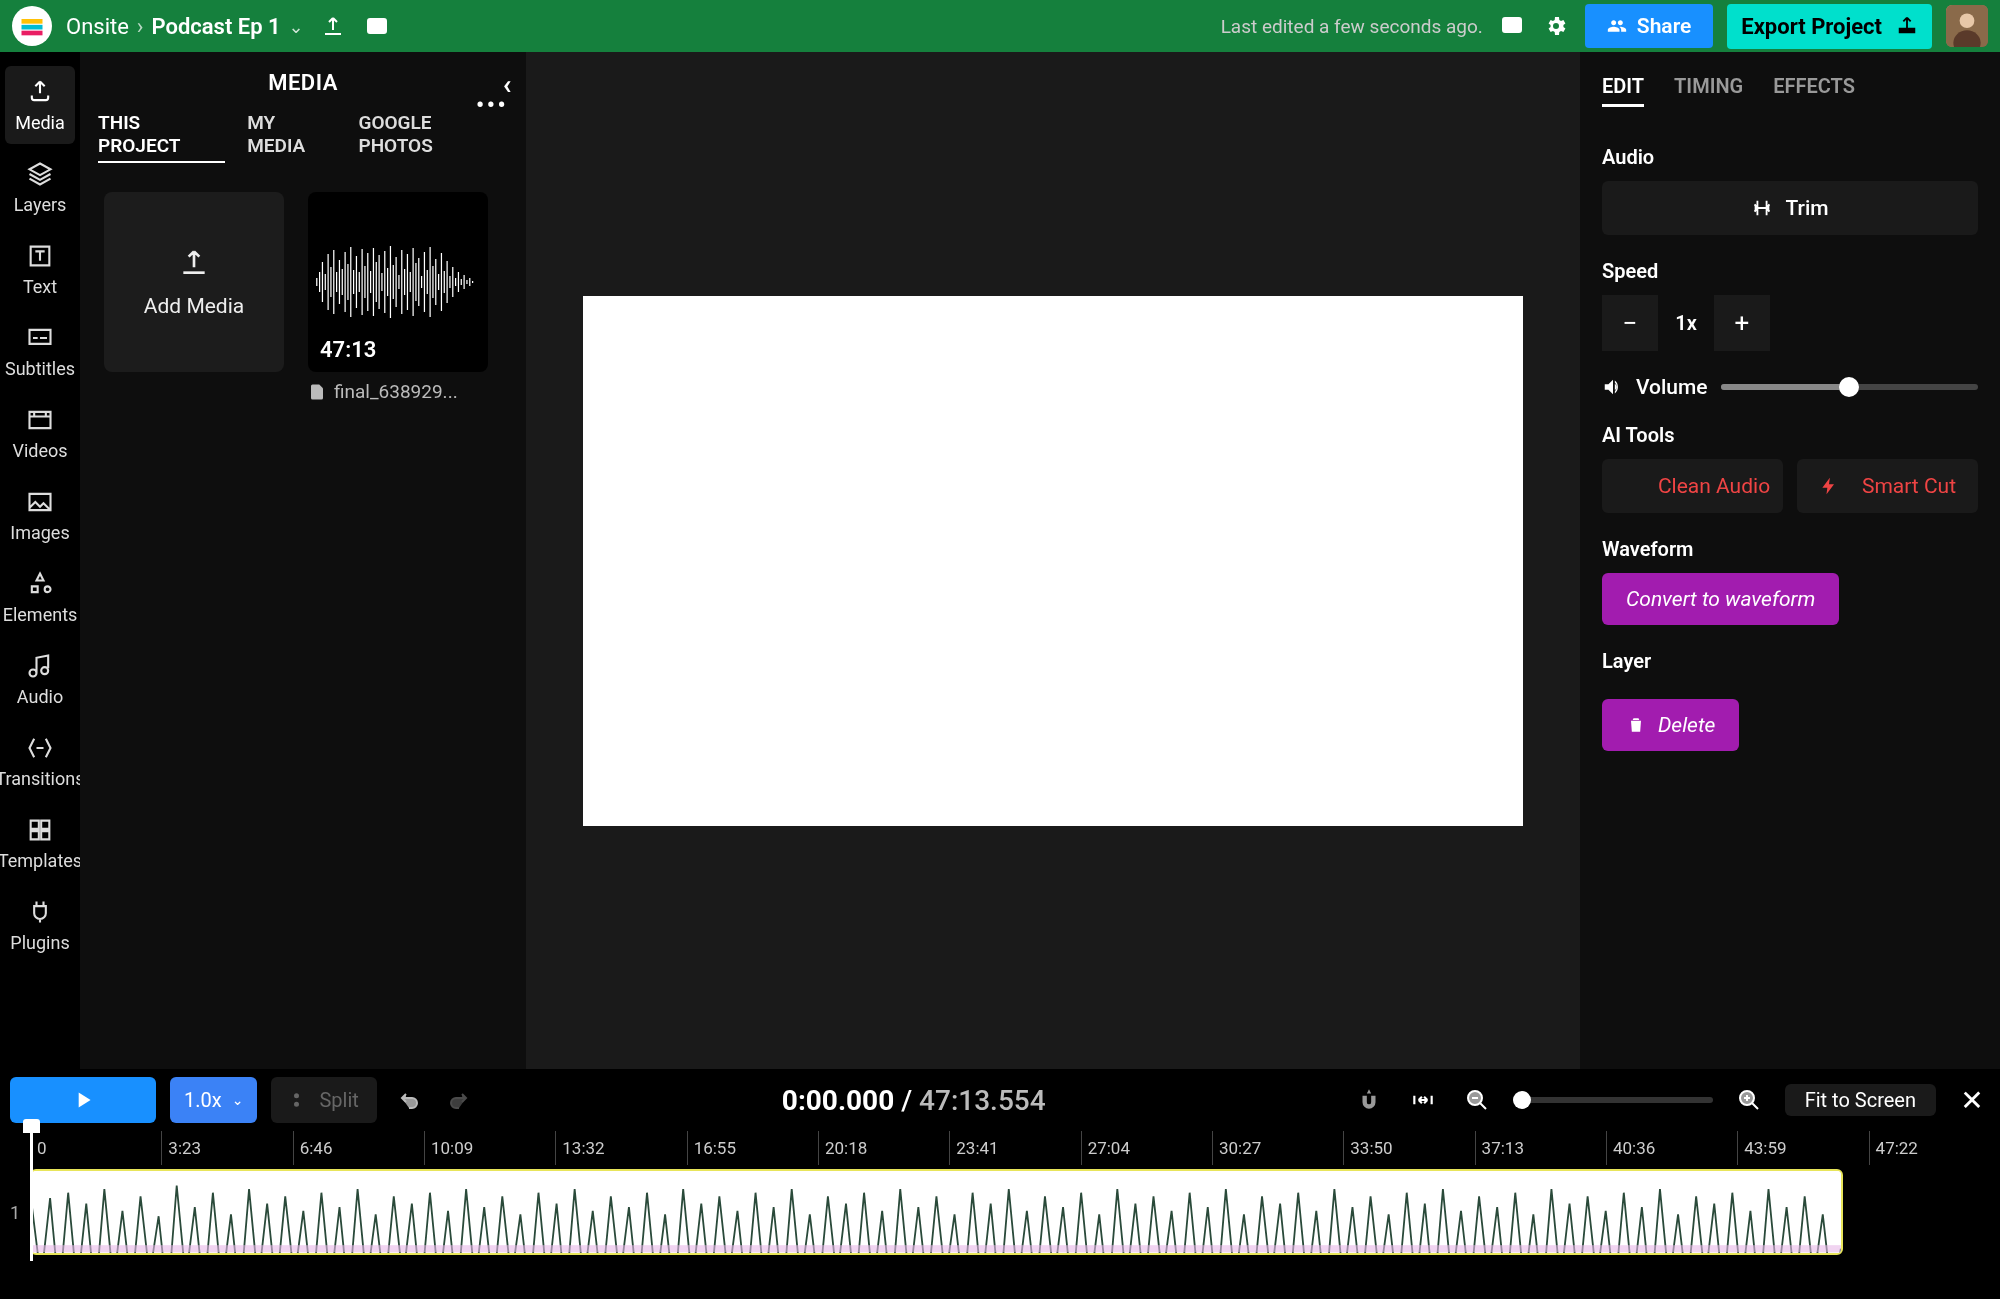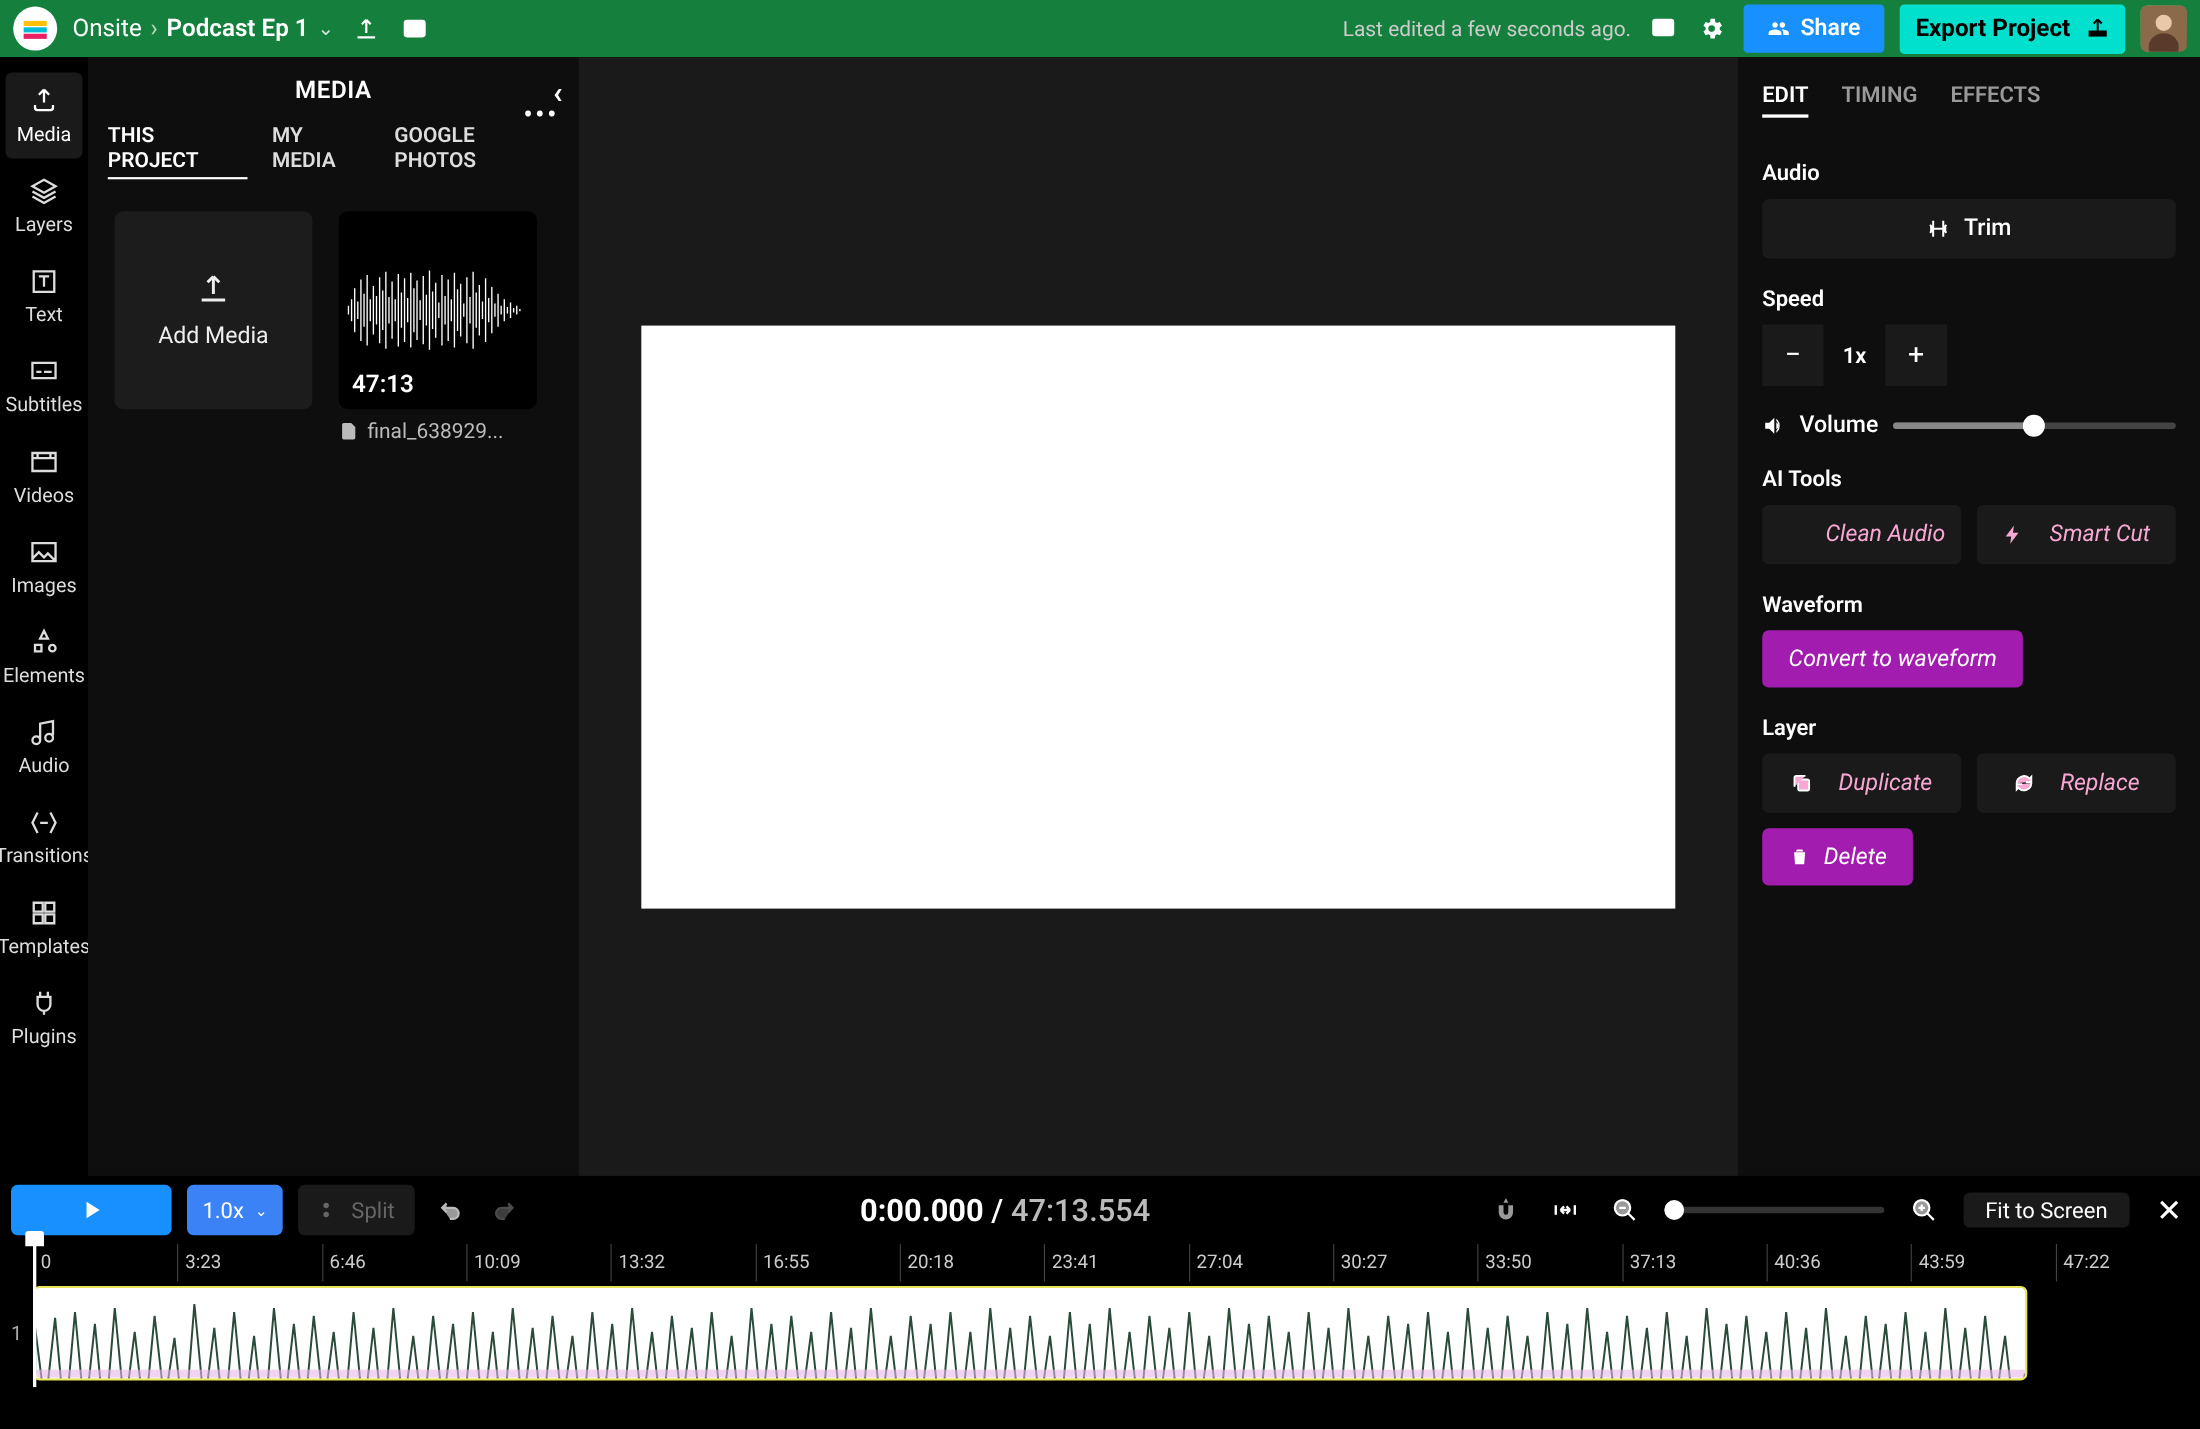--- a/index.html
+++ b/index.html
@@ -46,21 +46,21 @@
 .full-btn { width:100%; height:54px; background:#1a1a1a; color:#fff; border:none; border-radius:6px; display:flex; align-items:center; justify-content:center; gap:12px; font-size:21px; font-weight:500; cursor:pointer; }
 .speed-row { display:flex; gap:0; }
 .speed-btn { width:56px; height:56px; background:#1a1a1a; border:none; color:#fff; font-size:26px; cursor:pointer; display:flex; align-items:center; justify-content:center; }
 .speed-value { width:56px; height:56px; background:#0e0e0e; display:flex; align-items:center; justify-content:center; color:#fff; font-size:20px; font-weight:600; }
 .volume-row { display:flex; align-items:center; gap:13px; }
 .vol-label { display:flex; align-items:center; gap:12px; font-size:21px; font-weight:500; color:#fff; }
 .slider { flex:1; height:6px; background:#444; border-radius:3px; position:relative; }
 .slider-fill { position:absolute; left:0; top:0; height:100%; background:#888; border-radius:3px; }
 .slider-knob { position:absolute; top:50%; width:20px; height:20px; background:#fff; border-radius:50%; transform:translate(-50%,-50%); }
 .btn-row { display:flex; gap:14px; }
-.half-btn { flex:1; height:54px; background:#1a1a1a; color:#f9a8d4; border:none; border-radius:6px; display:flex; align-items:center; justify-content:center; gap:23px; font-size:21px; cursor:pointer;font-style:italic; }
+.half-btn { flex:1; height:54px; background:#1a1a1a; color:#ef4444; border:none; border-radius:6px; display:flex; align-items:center; justify-content:center; gap:23px; font-size:21px; cursor:pointer; }
 .med-btn { height:52px; padding:0 24px; background:#a21caf; color:#fff; border:none; border-radius:6px; display:flex; align-items:center; justify-content:center; gap:12px; font-size:21px; cursor:pointer;font-style:italic; }
 .bottom-area { height:230px; background:#000; display:flex; flex-direction:column; }
 .controls-row { height:62px; display:flex; align-items:center; padding:0 10px; gap:14px; }
 .play-btn { width:146px; height:46px; background:#1890ff; border:none; border-radius:6px; display:flex; align-items:center; justify-content:center; color:#fff; cursor:pointer; }
 .play-btn svg { width:26px; height:26px; fill:#fff; }
 .zoom-select { height:46px; padding:12px 14px; background:#3b82f6; border:none; border-radius:6px; color:#fff; font-size:20px; display:flex; align-items:center; gap:10px; cursor:pointer; }
 .split-btn { height:46px; padding:0 18px; background:#1a1a1a; border:none; border-radius:6px; color:#666; font-size:20px; display:flex; align-items:center; gap:10px; cursor:not-allowed; }
 .ctrl-icon { width:36px; height:36px; display:flex; align-items:center; justify-content:center; color:#999; cursor:pointer; }
 .timecode { color:#fff; font-size:28px; font-weight:500; }
 .timecode .cur { font-weight:700; }
@@ -367,35 +367,20 @@
         <span>Smart Cut</span>
       </button>
     </div>
 
     <div class="section-label">Waveform</div>
     <button class="med-btn" style="width:auto">
       <span>Convert to waveform</span>
     </button>
 
     <div class="section-label">Layer</div>
-    <div class="btn-row">
-      <button class="half-btn">
-        <svg viewBox="0 0 24 24" width="20" height="20" fill="none" stroke="#fff" stroke-width="2">
-            <rect x="8" y="8" width="12" height="12" rx="2"></rect>
-            <path d="M4 16V6a2 2 0 012-2h10"></path>
-          </svg>
-        <span>Duplicate</span>
-      </button>
-      <button class="half-btn">
-        <svg viewBox="0 0 24 24" width="20" height="20" fill="none" stroke="#fff" stroke-width="2">
-            <path d="M4 12a8 8 0 0114-5l2-2v6h-6m6 1a8 8 0 01-14 5l-2 2v-6h6"></path>
-          </svg>
-        <span>Replace</span>
-      </button>
-    </div>
     <div style="height:14px"></div>
     <button class="med-btn">
       <svg viewBox="0 0 24 24" width="20" height="20" fill="#fff">
           <path d="M6 7h12l-1 13H7zM9 4h6l1 2H8zM4 7h16"></path>
         </svg>
       <span>Delete</span>
     </button>
   </div>
 </div>
 

